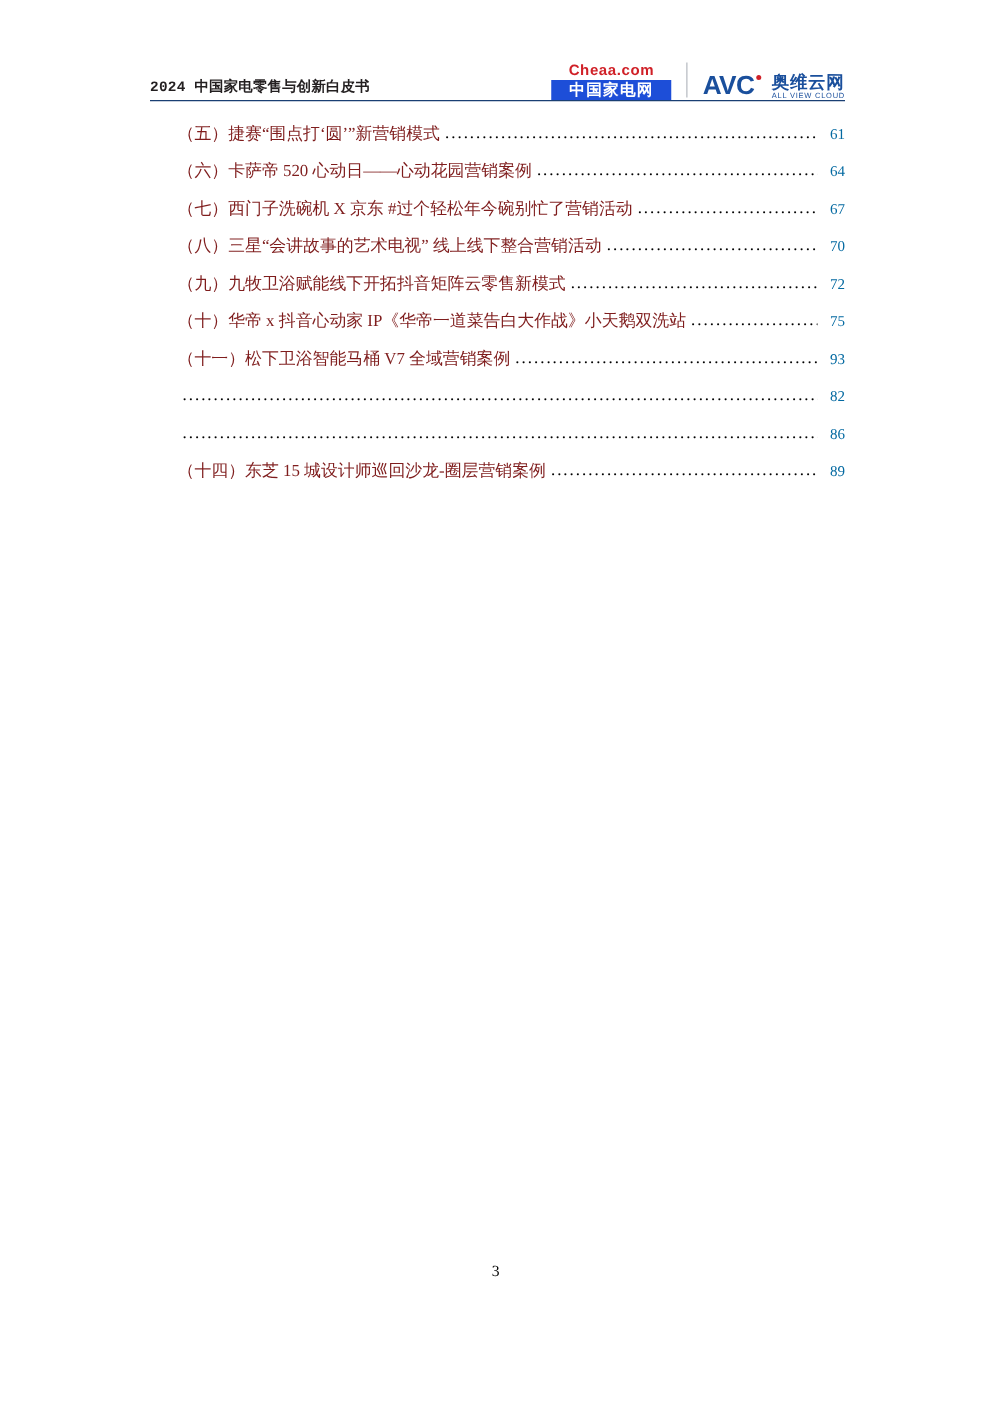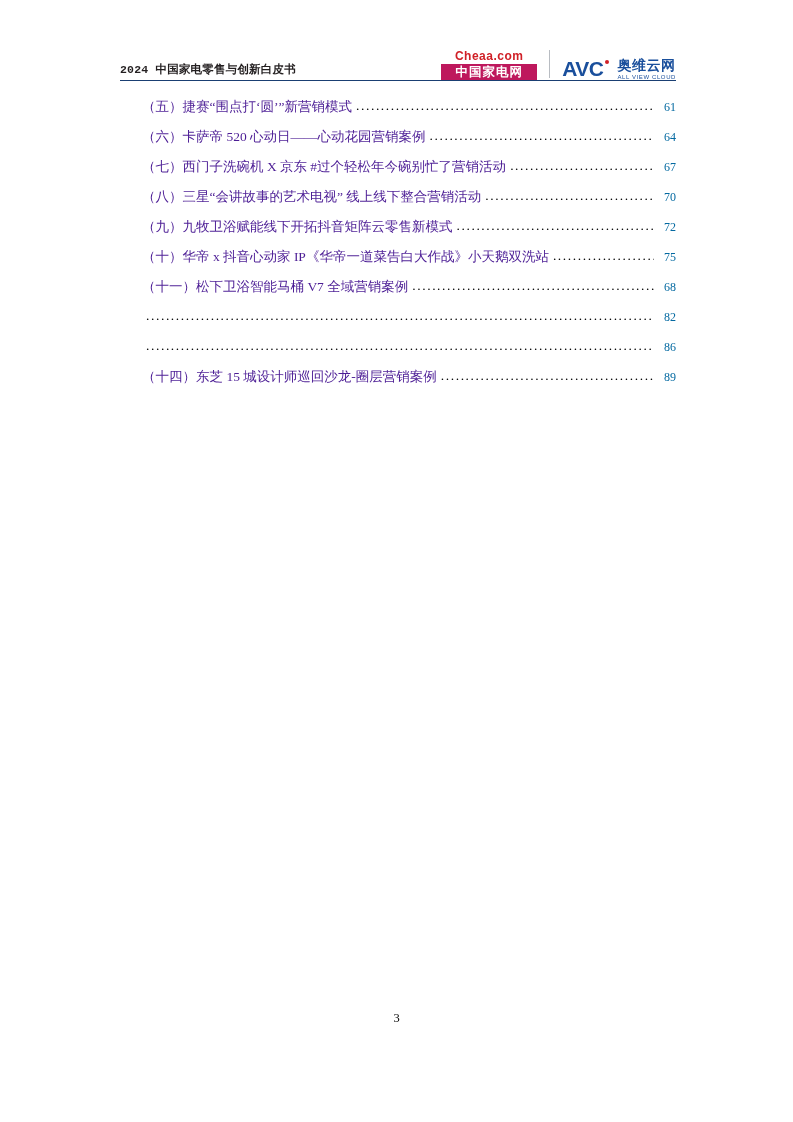--- a/index.html
+++ b/index.html
@@ -58,21 +58,21 @@
   .logo-cheaa .top {
     font-family: "Liberation Sans", sans-serif;
     font-size: 12px;
     font-weight: bold;
     color: #d02027;
     letter-spacing: 0.5px;
     text-align: center;
     line-height: 13px;
   }
   .logo-cheaa .bar {
-    background: #be185d;
+    background: #1d4ed8;
     color: #ffffff;
     font-family: "Liberation Sans", sans-serif;
     font-size: 12.5px;
     font-weight: bold;
     text-align: center;
     line-height: 16px;
     letter-spacing: 1px;
     margin-top: 1px;
   }
   .logo-sep {
@@ -144,21 +144,21 @@
     display: flex;
     align-items: baseline;
     font-size: 13.5px;
     line-height: 29px;
     white-space: nowrap;
     padding-left: 22px;
   }
   .toc-label {
     font-family: "Liberation Serif", serif;
     font-size: 13.5px;
-    color: #4c1d95;
+    color: #7f1d1d;
   }
   .toc-dots {
     flex: 1 1 auto;
     overflow: hidden;
     margin: 0 2px 0 4px;
     font-size: 13.5px;
     letter-spacing: 1.6px;
     color: #000000;
     white-space: nowrap;
     position: relative;
@@ -244,21 +244,21 @@
 
     <div class="toc-row">
       <span class="toc-label">（十）华帝 x 抖音心动家 IP《华帝一道菜告白大作战》小天鹅双洗站</span>
       <span class="toc-dots">........................................................................................................</span>
       <span class="toc-page">75</span>
     </div>
 
     <div class="toc-row">
       <span class="toc-label">（十一）松下卫浴智能马桶 V7 全域营销案例</span>
       <span class="toc-dots">........................................................................................................</span>
-      <span class="toc-page">68</span>
+      <span class="toc-page">93</span>
     </div>
 
     <div class="toc-row">
       <span class="toc-dots">........................................................................................................</span>
       <span class="toc-page">82</span>
     </div>
 
     <div class="toc-row">
       <span class="toc-dots">........................................................................................................</span>
       <span class="toc-page">86</span>

